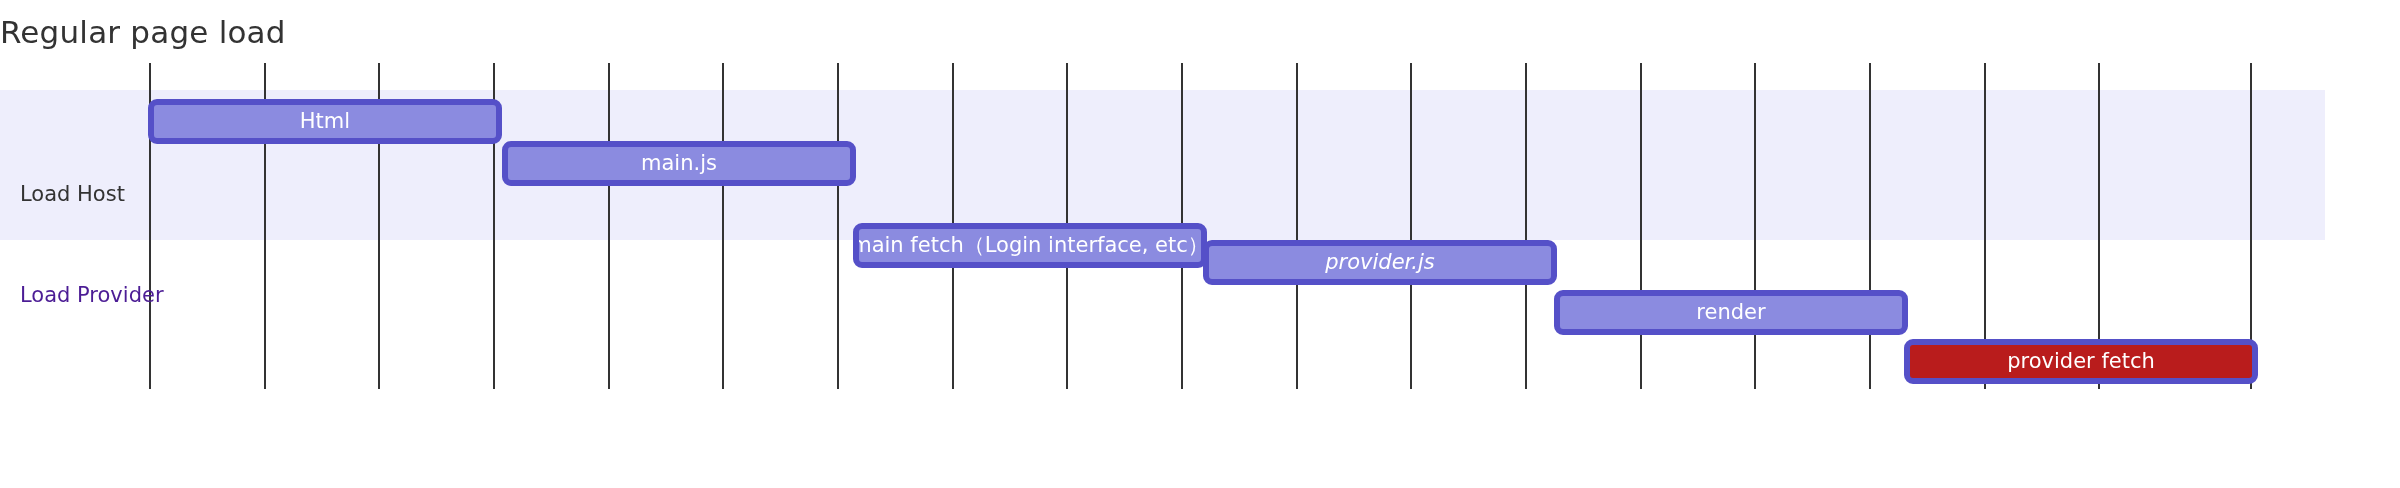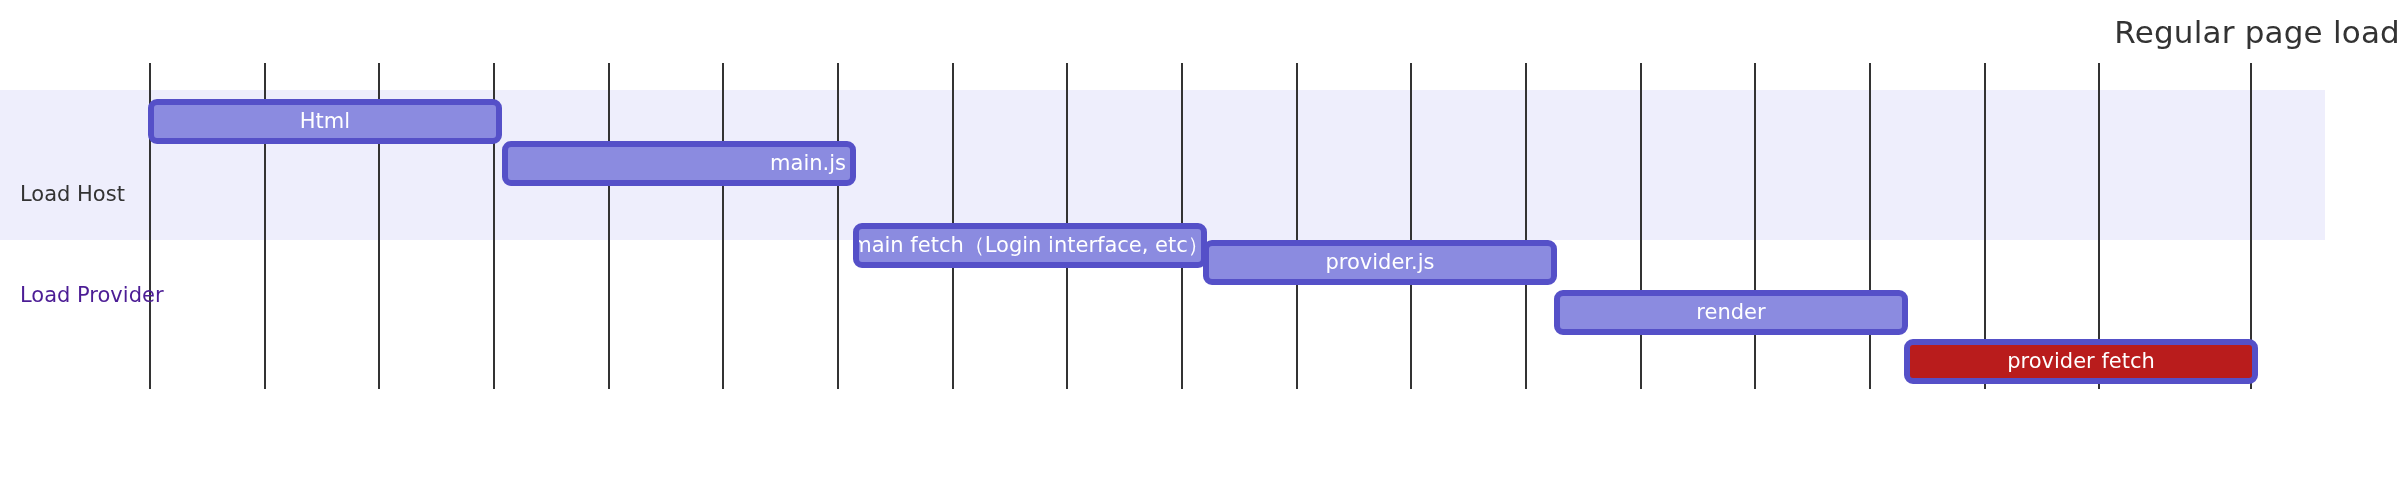--- a/index.html
+++ b/index.html
@@ -17,21 +17,21 @@
     position: relative;
     width: 2400px;
     height: 488px;
     background: #ffffff;
   }
   .chart-title {
     position: absolute;
     top: 14px;
     left: 0;
     width: 2400px;
-    text-align: right;
+    text-align: left;
     font-size: 31px;
     color: #333333;
     font-weight: 400;
     letter-spacing: 0.2px;
   }
   .section-band {
     position: absolute;
     left: 0;
     background: #eeeefc;
   }
@@ -101,28 +101,28 @@
 
   <div id="section-labels">
       <div class="section-label" style="top: 182px; color: rgb(51, 51, 51);">Load Host</div>
       <div class="section-label" style="top: 283px; color: #4c1d95;">Load Provider</div>
     </div>
 
   <div id="bars">
       <div class="task-bar" style="left: 148px; top: 99px; width: 354px; height: 45px; background: rgb(139, 139, 224); border-color: rgb(85, 80, 200);">
         <span class="task-label" style="color: rgb(255, 255, 255);">Html</span>
       </div>
-      <div class="task-bar" style="left: 502px; top: 141px; width: 354px; height: 45px; background: rgb(139, 139, 224); border-color: rgb(85, 80, 200); justify-content: flex-end;">
+      <div class="task-bar" style="left: 502px; top: 141px; width: 354px; height: 45px; background: rgb(139, 139, 224); border-color: rgb(85, 80, 200);">
         <span class="task-label" style="color: rgb(255, 255, 255);">main.js</span>
       </div>
       <div class="task-bar" style="left: 853px; top: 191px; width: 354px; height: 45px; background: rgb(139, 139, 224); border-color: rgb(85, 80, 200); margin-top: 32px;">
         <span class="task-label" style="color: rgb(255, 255, 255);">main fetch（Login interface, etc）</span>
       </div>
       <div class="task-bar" style="left: 1203px; top: 240px; width: 354px; height: 45px; background: rgb(139, 139, 224); border-color: rgb(85, 80, 200);">
-        <span class="task-label" style="color: rgb(255, 255, 255);">provider.js</span>
+        <span class="task-label" style="color: rgb(255, 255, 255); font-style: italic;">provider.js</span>
       </div>
       <div class="task-bar" style="left: 1554px; top: 290px; width: 354px; height: 45px; background: rgb(139, 139, 224); border-color: rgb(85, 80, 200);">
         <span class="task-label" style="color: rgb(255, 255, 255);">render</span>
       </div>
       <div class="task-bar" style="left: 1904px; top: 339px; width: 354px; height: 45px; background: #b91c1c; border-color: rgb(85, 80, 200);">
         <span class="task-label" style="color: rgb(255, 255, 255);">provider fetch</span>
       </div>
     </div>
 
 </div>

